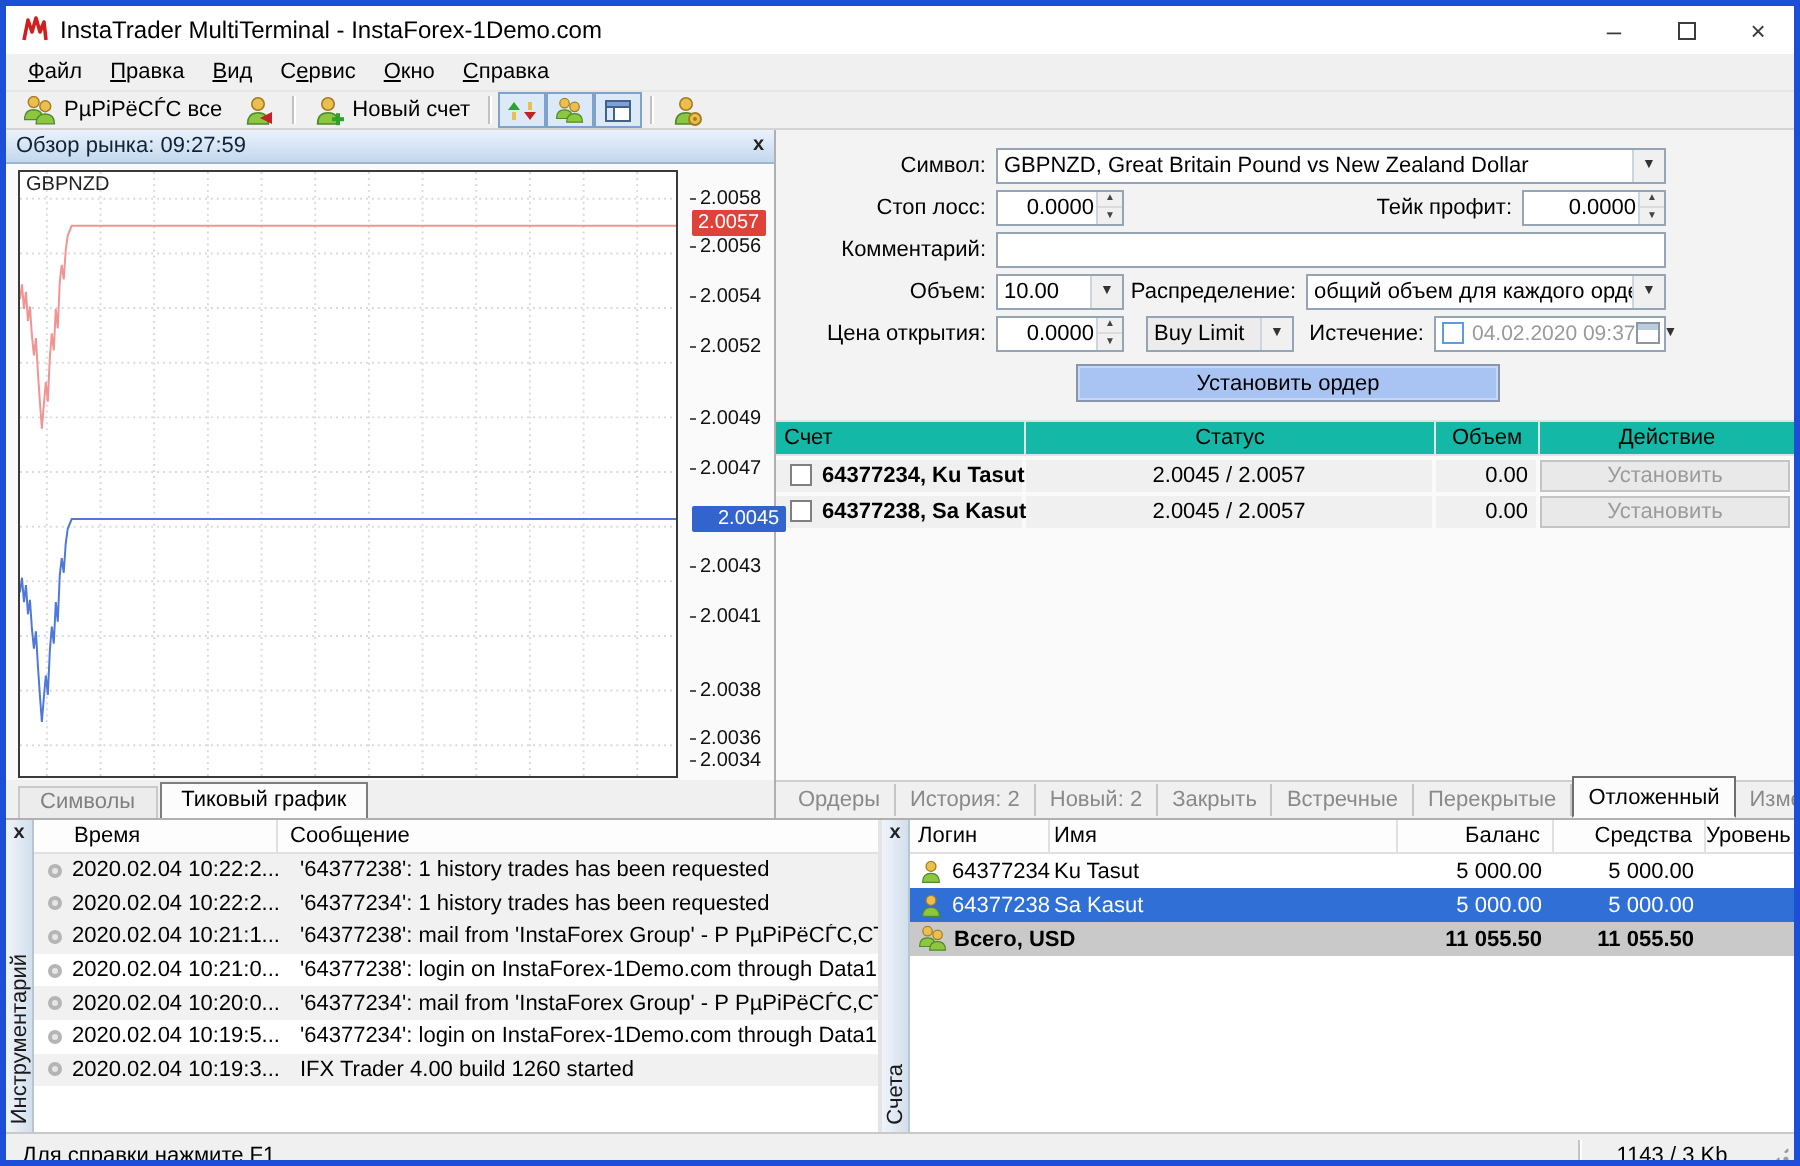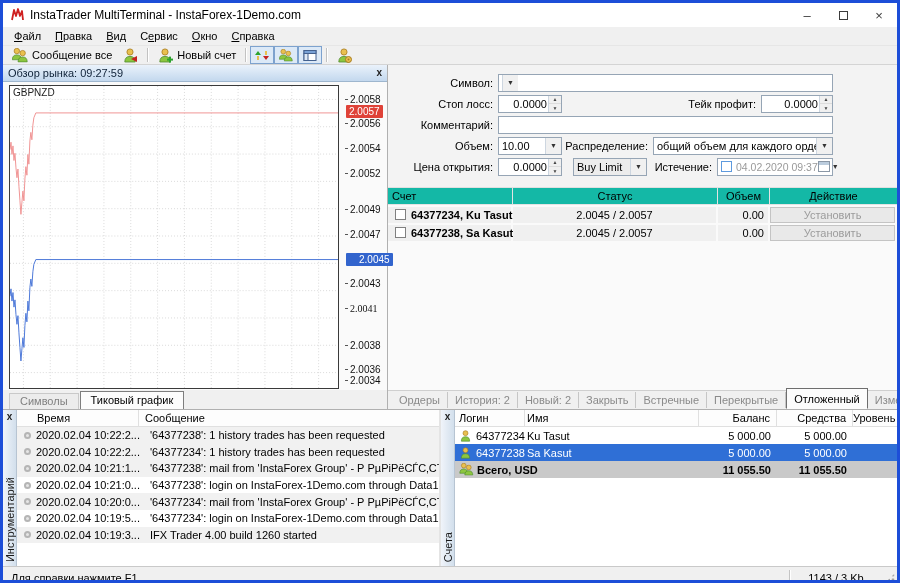--- a/index.html
+++ b/index.html
@@ -177,21 +177,21 @@
       <span class="mitem"><span></span><span class="key">О</span><span>кно</span></span>
 
       <span class="mitem"><span></span><span class="key">С</span><span>правка</span></span>
     </div>
 
   <div class="toolbar">
     <button class="tbtn">
       <svg class="pic">
           <use href="#ic-person2"></use>
         </svg>
-      <span>Сообщение все</span>
+      <span>РµРіРёСЃС все</span>
     </button>
     <button class="tbtn">
       <svg class="pic">
           <use href="#ic-person"></use>
           <polygon points="15,8 9,11 15,14" fill="#c42222"></polygon>
         </svg>
     </button>
     <span class="tsep"></span>
     <button class="tbtn">
       <svg class="pic">
@@ -283,21 +283,21 @@
             <span class="ax" style="top: 82px;">2.0052</span>
 
             <span class="ax" style="top: 118px;">2.0049</span>
 
             <span class="ax" style="top: 143px;">2.0047</span>
 
             <span class="ax bid" style="top: 168px; padding-left: 13px;">2.0045</span>
 
             <span class="ax" style="top: 192px;">2.0043</span>
 
-            <span class="ax" style="top: 217px; font-family: Liberation Serif, serif;">2.0041</span>
+            <span class="ax" style="top: 217px;">2.0041</span>
 
             <span class="ax" style="top: 254px;">2.0038</span>
 
             <span class="ax" style="top: 278px;">2.0036</span>
 
             <span class="ax" style="top: 289px;">2.0034</span>
           </div>
       </div>
       <div class="mw-tabs">
 
@@ -305,20 +305,21 @@
 
           <span class="tab active">Тиковый график</span>
         </div>
     </div>
 
     <div class="rpanel">
       <div class="form">
         <div class="frow">
           <span class="flabel">Символ:</span>
           <div class="ctrl sel" style="flex:1">
+            <span class="val">GBPNZD,  Great Britain Pound vs New Zealand Dollar</span>
             <span class="chev">▼</span>
           </div>
         </div>
         <div class="frow">
           <span class="flabel">Стоп лосс:</span>
           <div class="ctrl spin">
             <input value="0.0000" style="">
             <span class="spin-ud">
                 <span>▲</span>
                 <span>▼</span>
@@ -369,20 +370,23 @@
           </div>
           <span class="spacer"></span>
           <span class="ilabel">Истечение:</span>
           <div class="ctrl datebox">
             <span class="cbx"></span>
             <span class="dateval">04.02.2020 09:37</span>
             <span class="calico"></span>
             <span class="ddarrow">▼</span>
           </div>
         </div>
+      </div>
+      <div class="obtn-row">
+        <button class="order-btn">Установить ордер</button>
       </div>
 
       <div class="otable">
         <div class="ot-head">
           <span class="oc1">Счет</span>
           <span class="oc2">Статус</span>
           <span class="oc3">Объем</span>
           <span class="oc4">Действие</span>
         </div>
         <div>

